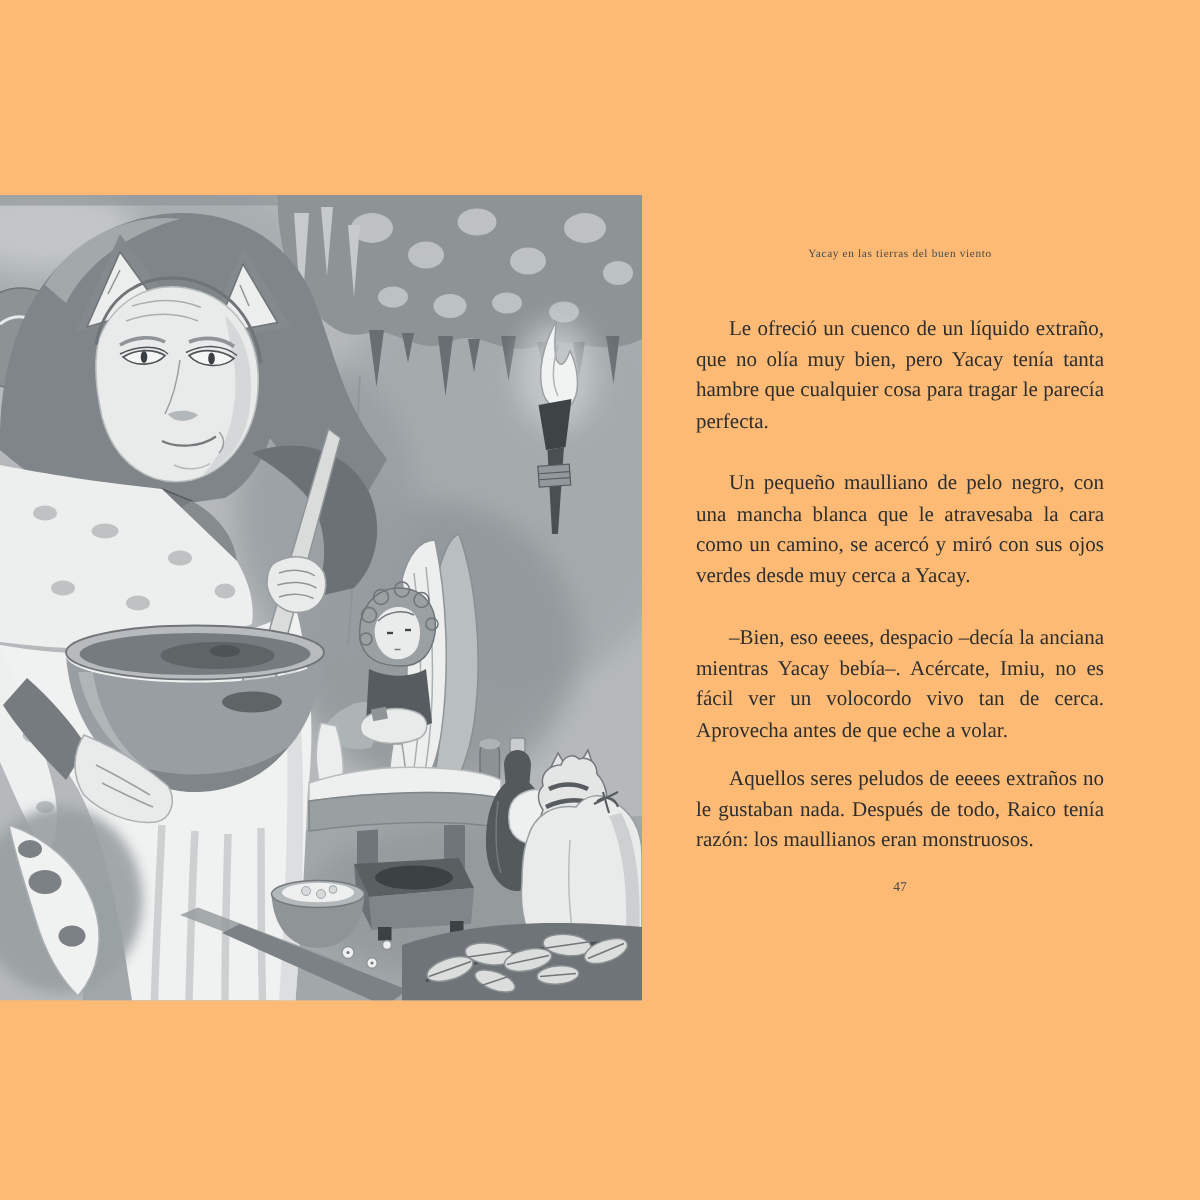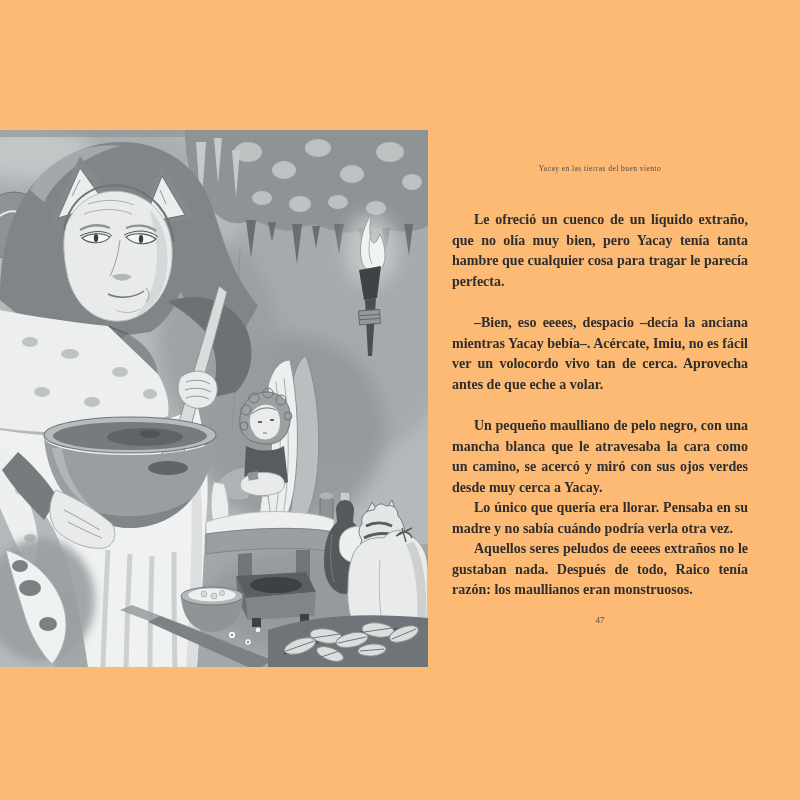--- a/index.html
+++ b/index.html
@@ -2,22 +2,22 @@
 <html lang="es"><head>
 <meta charset="utf-8">
 <style>
   html,body{margin:0;padding:0;background:#ffffff;}
   .canvas{position:relative;width:800px;height:800px;background:#fdba74;overflow:hidden;}
   .illustration{position:absolute;left:0;top:130px;width:428px;height:537px;margin:0;}
   .illustration svg{display:block;width:100%;height:100%;}
   .page-right{position:absolute;left:452px;top:164px;width:296px;
     font-family:"Liberation Serif", serif;color:#2e2e2e;}
   .running-header{text-align:center;font-size:7.5px;letter-spacing:.45px;color:#4a4a4a;}
-  .para{margin:0;font-size:14px;line-height:20.5px;text-align:justify;text-indent:22px;
-    hyphens:auto;font-weight:bold;-webkit-hyphens:auto;}
+  .para{margin:12px;font-size:14px;line-height:20.5px;text-align:justify;text-indent:22px;
+    hyphens:auto;-webkit-hyphens:auto;}
   .para.first{margin-top:37px;}
   .para.gap{margin-top:21px;}
   .page-number{margin-top:14px;text-align:center;font-size:9px;color:#4a4a4a;}
 </style>
 </head>
 <body>
 
 <div class="canvas">
 
   <figure class="illustration" aria-label="Grayscale watercolor: an elderly cat-eared maulliana in a hooded shawl stirs a large bowl with a wooden spoon inside a cave; a torch burns on the wall; a small winged child sits on a mossy bench beside a bottle, a striped cat-faced jug, a sack, a grinding stone, a bowl of food and large leaves.">
@@ -302,20 +302,19 @@
         <ellipse cx="30" cy="458" rx="11" ry="8" fill="#7b8184"></ellipse>
         <ellipse cx="48" cy="494" rx="9" ry="7" fill="#7b8184"></ellipse>
         <ellipse cx="20" cy="436" rx="8" ry="6" fill="#7b8184"></ellipse>
       </g>
     </svg>
   </figure>
 
   <div class="page-right">
     <div class="running-header">Yacay en las tierras del buen viento</div>
     <p class="para first">Le ofreció un cuenco de un líquido extraño, que no olía muy bien, pero Yacay tenía tanta hambre que cualquier cosa para tragar le parecía perfecta.</p>
+    <p class="para gap">Un pequeño maulliano de pelo negro, con una mancha blanca que le atravesaba la cara como un camino, se acercó y miró con sus ojos verdes desde muy cerca a Yacay.</p>
     <p class="para gap">–Bien, eso eeees, despacio –decía la anciana mientras Yacay bebía–. Acércate, Imiu, no es fácil ver un volocordo vivo tan de cerca. Aprovecha antes de que eche a volar.</p>
-    <p class="para gap">Un pequeño maulliano de pelo negro, con una mancha blanca que le atravesaba la cara como un camino, se acercó y miró con sus ojos verdes desde muy cerca a Yacay.</p>
-    <p class="para">Lo único que quería era llorar. Pensaba en su madre y no sabía cuándo podría verla otra vez.</p>
     <p class="para">Aquellos seres peludos de eeees extraños no le gustaban nada. Después de todo, Raico tenía razón: los maullianos eran monstruosos.</p>
     <div class="page-number">47</div>
   </div>
 
 </div>
 
 </body></html>

